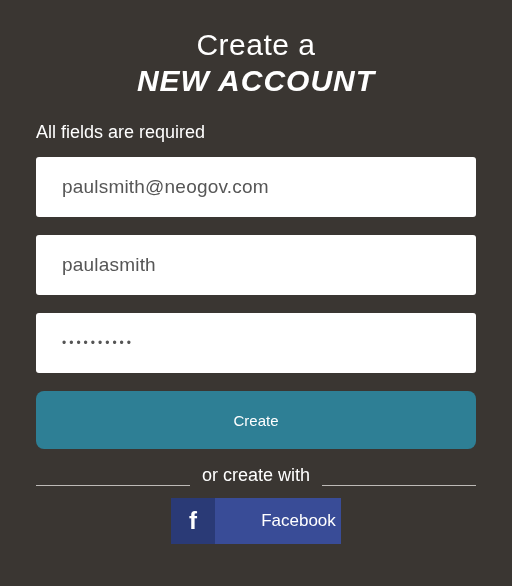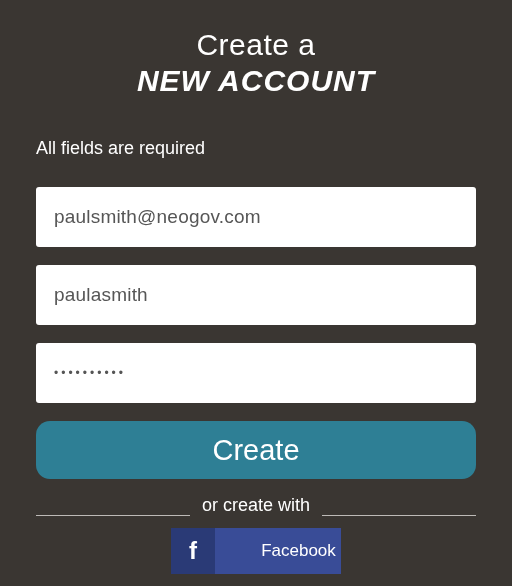--- a/index.html
+++ b/index.html
@@ -13,70 +13,70 @@
       background: #3a3632;
       font-family: -apple-system, BlinkMacSystemFont, "Segoe UI", Arial, sans-serif;
       overflow: hidden;
     }
     .container {
       padding: 28px 36px 20px 36px;
     }
     .header {
       text-align: center;
       color: #ffffff;
-      margin-bottom: 40px;
+      margin-bottom: 24px;
     }
     .header-line1 {
       font-size: 30px;
       font-weight: 300;
       letter-spacing: 0.5px;
     }
     .header-line2 {
       font-size: 30px;
       font-weight: 700;
       letter-spacing: 1px;
       margin-top: 2px;
       font-style: italic;
     }
     .required-note {
       color: #ffffff;
       font-size: 18px;
       font-weight: 400;
-      margin-bottom: 28px;
+      margin-bottom: 14px;
     }
     .input-field {
       width: 100%;
       height: 60px;
       background: #ffffff;
       border: none;
       border-radius: 3px;
-      padding: 0 18px;
+      padding: 0 26px;
       font-size: 19px;
       color: #565656;
       margin-bottom: 18px;
       font-family: inherit;
       outline: none;
       letter-spacing: 0.2px;
     }
     .input-field::placeholder {
       color: #999;
     }
     .password-field {
       letter-spacing: 3px;
       font-size: 12px;
       color: #555;
     }
     .create-button {
       width: 100%;
       height: 58px;
       background: #2e7f95;
       border: none;
-      border-radius: 14px;
+      border-radius: 8px;
       color: #ffffff;
-      font-size: 29px;
+      font-size: 15px;
       font-weight: 400;
       cursor: pointer;
       font-family: inherit;
       margin-bottom: 10px;
     }
     .divider-row {
       display: flex;
       align-items: flex-end;
       gap: 12px;
       margin-bottom: 12px;

